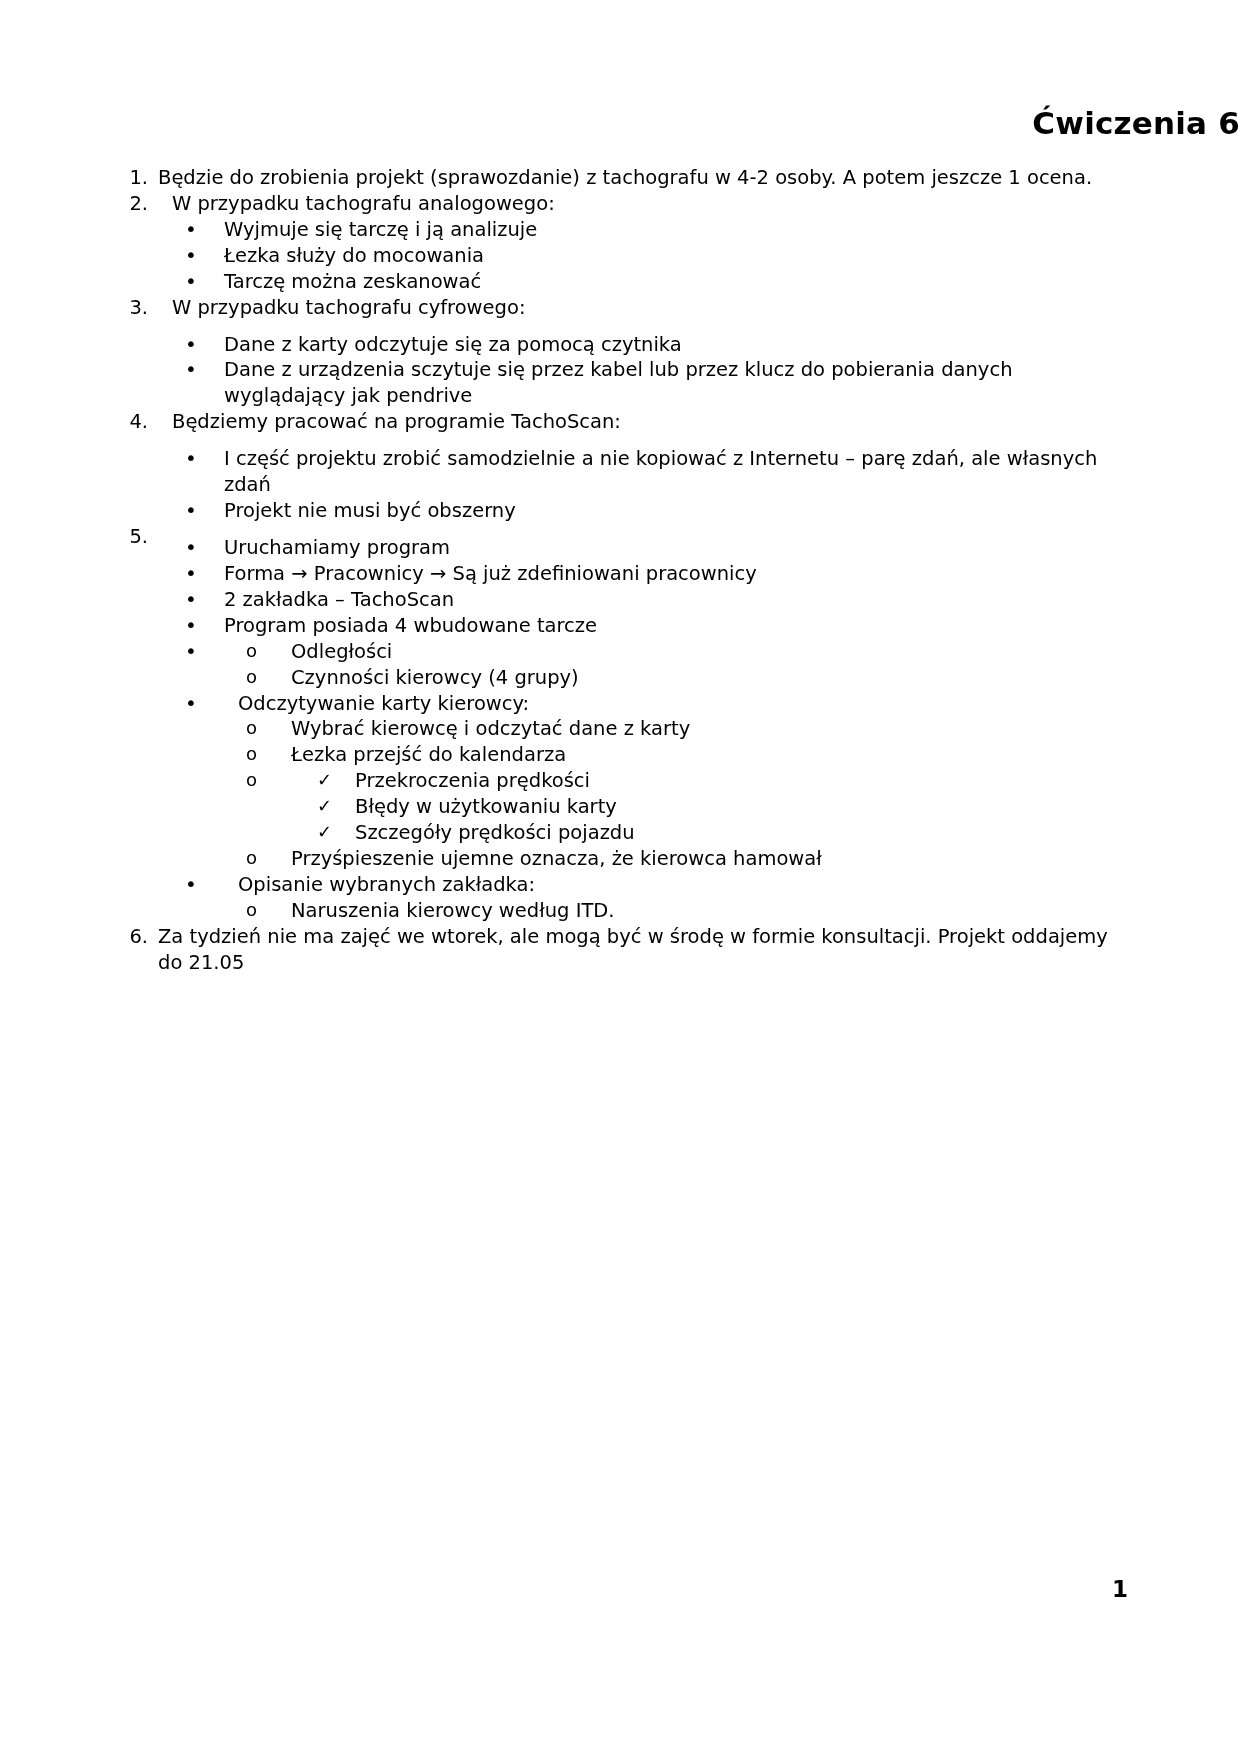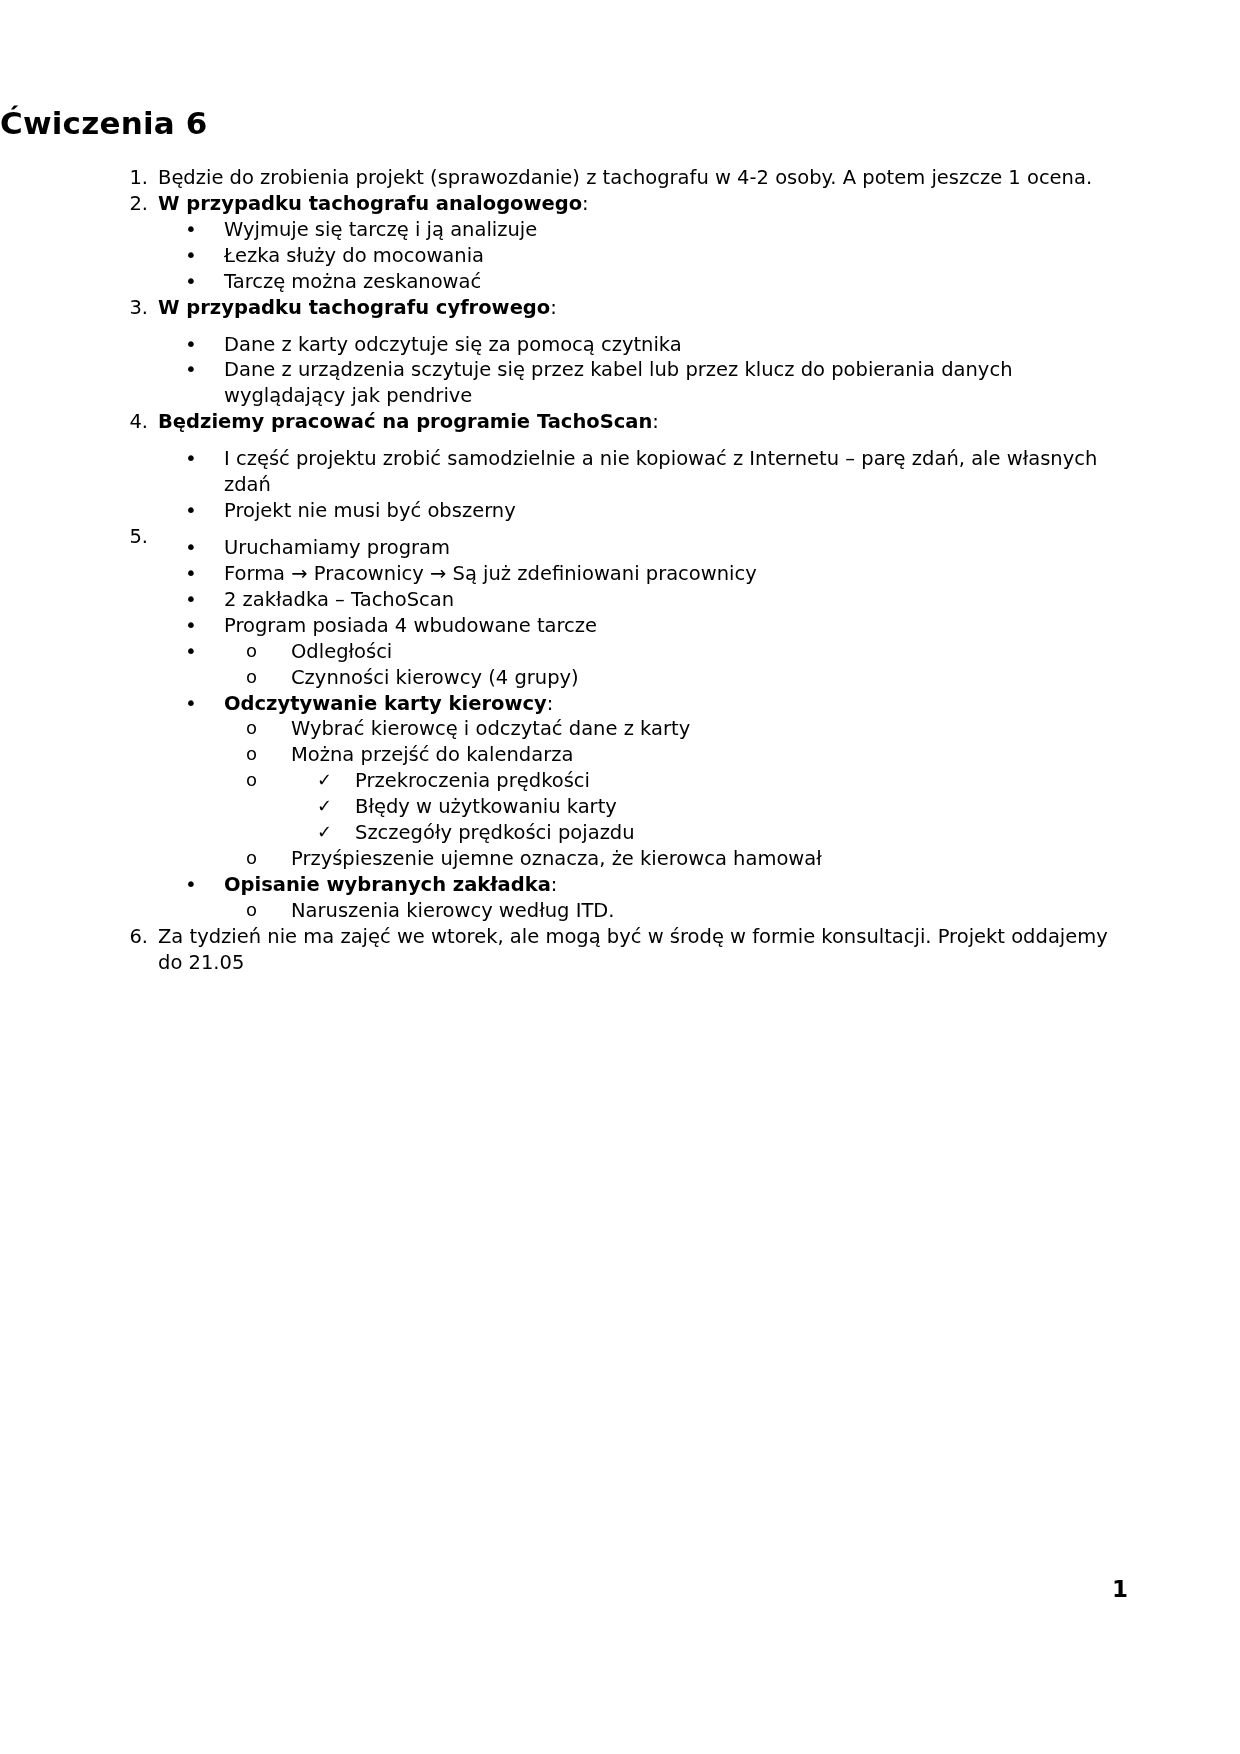--- a/index.html
+++ b/index.html
@@ -16,21 +16,21 @@
     overflow: hidden;
   }
   .page {
     position: relative;
     width: 1240px;
     height: 1754px;
     box-sizing: border-box;
     padding: 0;
   }
   .doc-title {
-    text-align: left;
+    text-align: right;
     font-size: 31px;
     font-weight: bold;
     letter-spacing: 0.2px;
     margin: 0;
     padding-top: 105px;
     padding-bottom: 24px;
     font-family: "DejaVu Sans", "Liberation Sans", sans-serif;
   }
   .content {
     margin: 0 110px 0 110px;
@@ -53,21 +53,21 @@
     position: absolute;
     left: 4px;
     top: 0;
     width: 34px;
     text-align: right;
     font-size: 19.5px;
   }
   .itemtext {
     display: block;
   }
-  .bold { font-weight: bold; }
+  .bold { font-weight: normal; margin-left: 14px; }
 
   
   ul.lvl2 {
     list-style: none;
     margin: 0;
     padding: 0;
   }
   ul.lvl2 > li.bullet-item {
     position: relative;
     padding-left: 66px;
@@ -233,21 +233,21 @@
           <li class="bullet-item">
             <span class="marker">•</span>
             <span class="itemtext"><span class="bold">Odczytywanie karty kierowcy</span><span>:</span></span>
             <ul class="lvl3">
               <li class="o-item">
                 <span class="marker">o</span>
                 <span class="itemtext">Wybrać kierowcę i odczytać dane z karty</span>
               </li>
               <li class="o-item">
                 <span class="marker">o</span>
-                <span class="itemtext">Można przejść do kalendarza</span>
+                <span class="itemtext">Łezka przejść do kalendarza</span>
               </li>
               <li class="o-item">
                 <span class="marker">o</span>
                 <ul class="lvl4">
                   <li class="check-item">
                     <span class="marker">✓</span>
                     <span class="itemtext">Przekroczenia prędkości</span>
                   </li>
                   <li class="check-item">
                     <span class="marker">✓</span>

